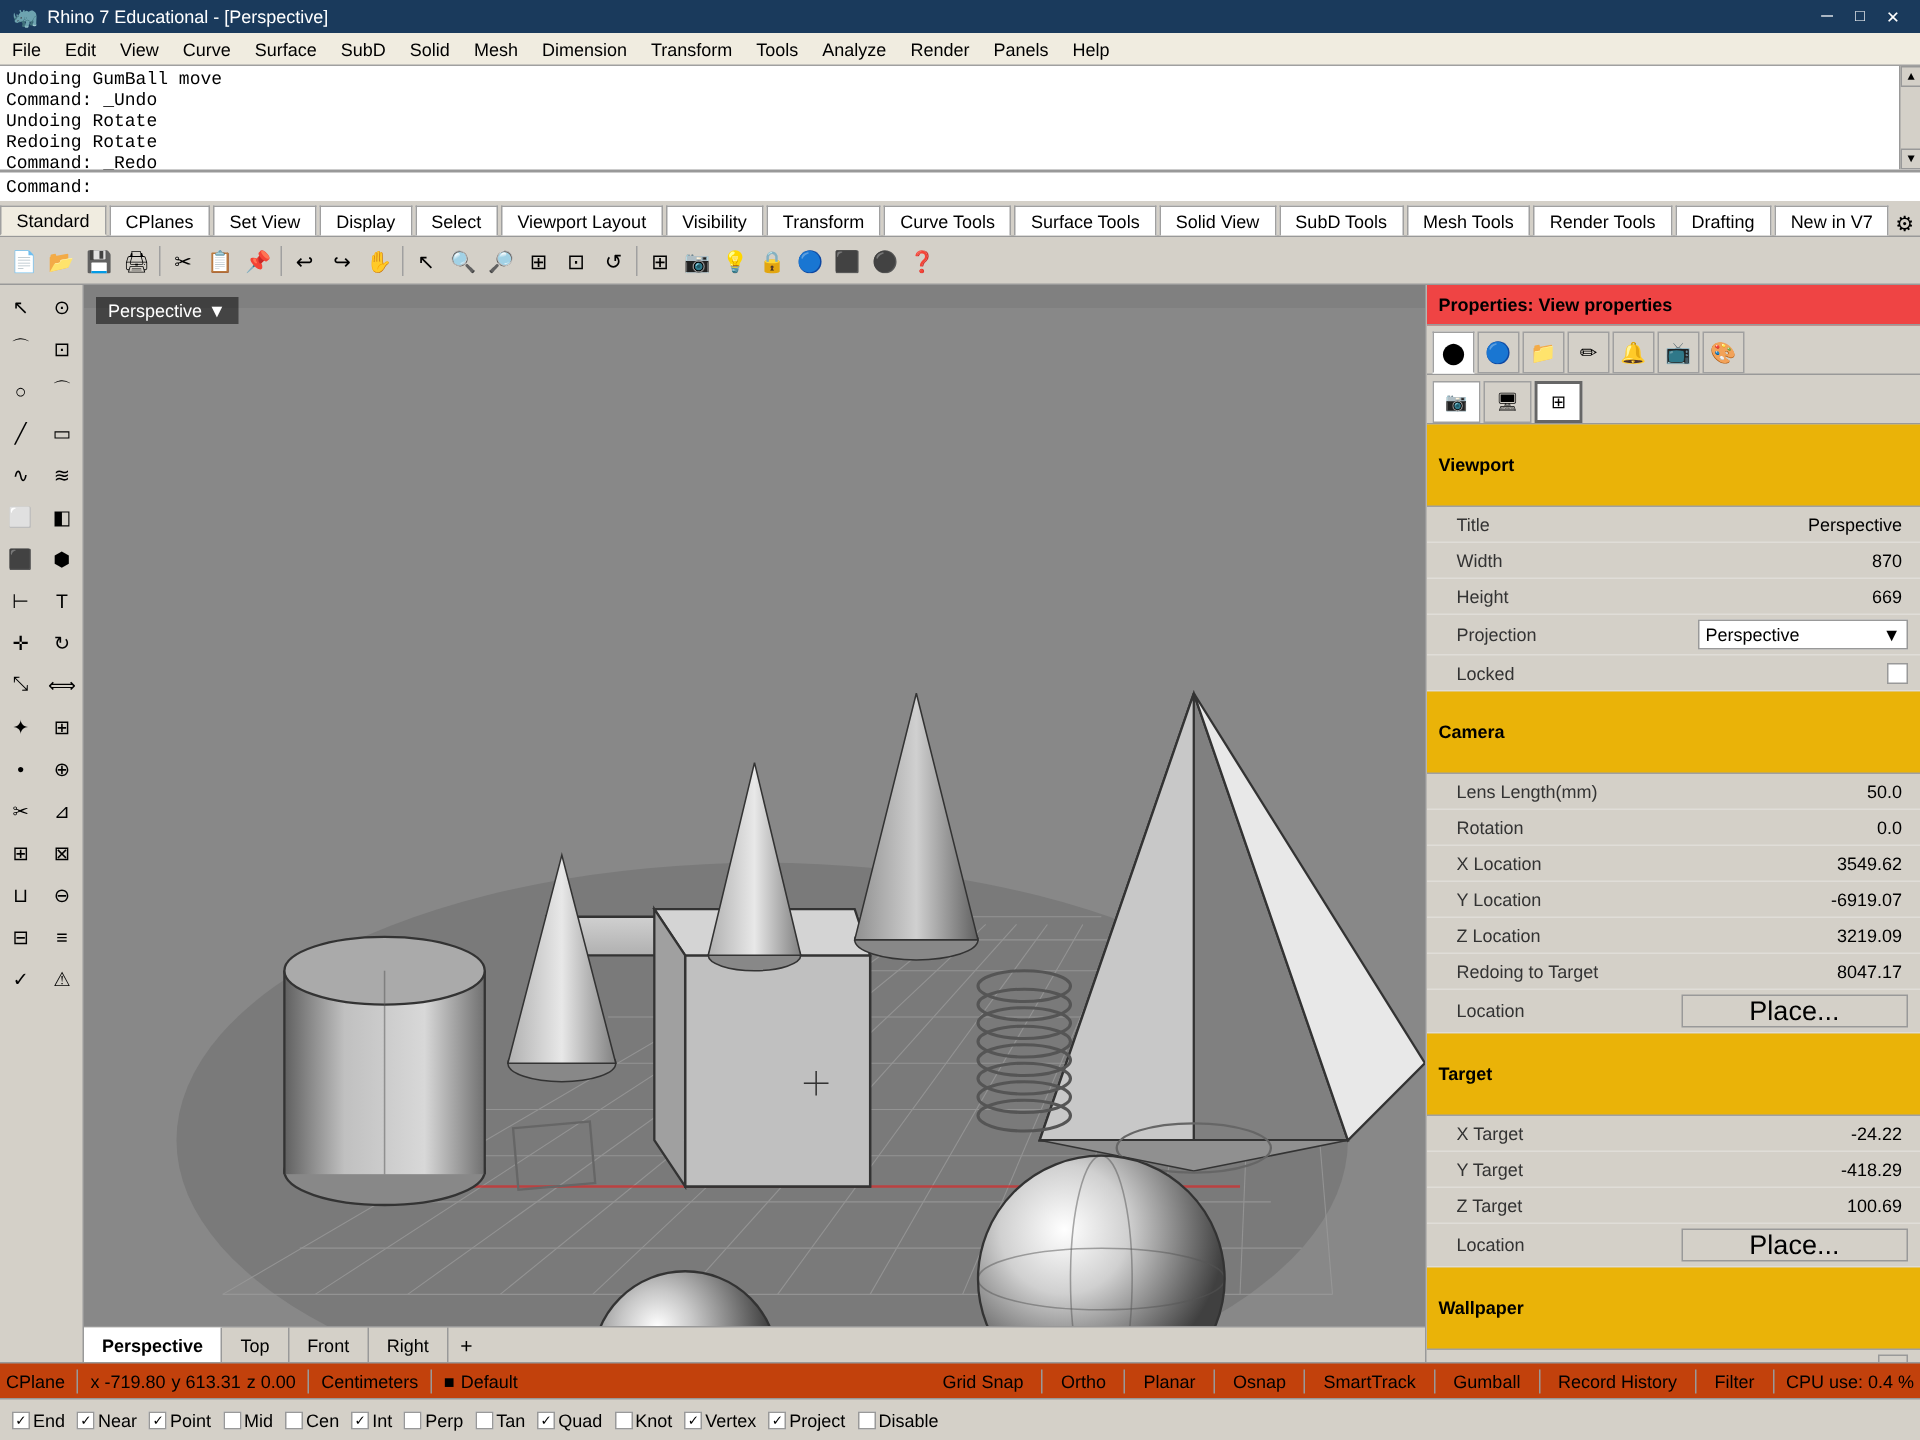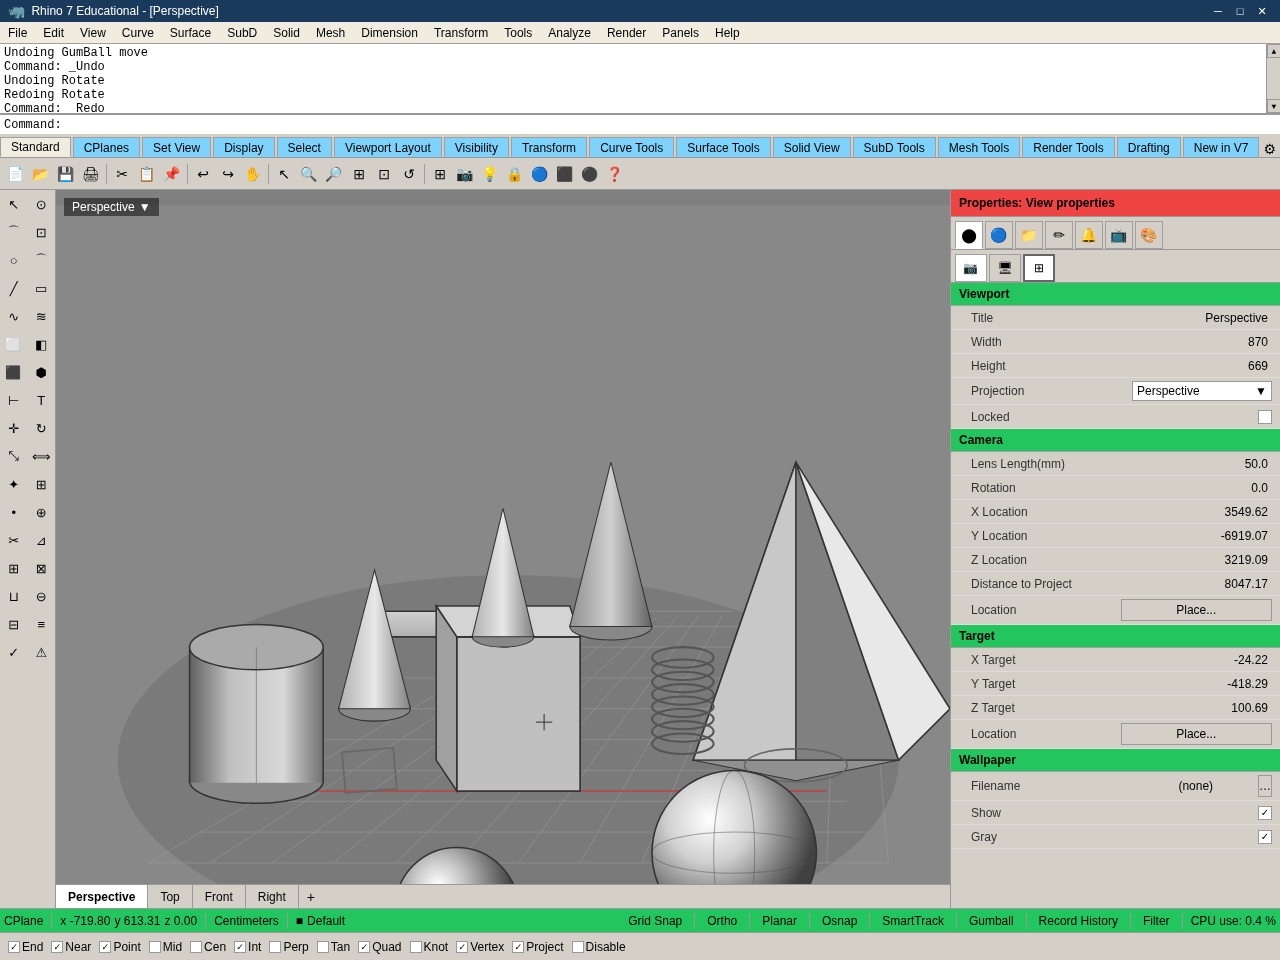--- a/index.html
+++ b/index.html
@@ -14,21 +14,21 @@
     
     #menu-bar { background: #f0ece0; height: 22px; display: flex; align-items: flex-start; border-bottom: 1px solid #a0a0a0; }
     .menu-item { padding: 2px 8px; cursor: pointer; height: 100%; display: flex; align-items: center; font-size: 12px; }
 
     
     #command-area { background: #fff; height: 70px; border-bottom: 1px solid #999; padding: 2px 4px; font-size: 12px; font-family: 'Courier New', monospace; position: relative; overflow: hidden; }
     #command-input-line { background: #fff; border-top: 1px solid #999; height: 20px; display: flex; align-items: center; padding: 0 4px; font-size: 12px; font-family: 'Courier New', monospace; }
 
     
     #toolbar-tabs { background: #d4d0c8; height: 24px; display: flex; align-items: flex-end; border-bottom: 1px solid #999; }
-    .toolbar-tab { padding: 3px 10px; cursor: pointer; font-size: 12px; border: 1px solid #a0a0a0; border-bottom: none; background: #7dd3fc; margin-right: 2px; height: 20px; display: flex; align-items: center; }
+    .toolbar-tab { padding: 3px 10px; cursor: pointer; font-size: 12px; border: 1px solid #a0a0a0; border-bottom: none; background: #ffffff; margin-right: 2px; height: 20px; display: flex; align-items: center; }
     .toolbar-tab.active { background: #f0ece0; border-bottom: 1px solid #f0ece0; z-index: 1; }
 
     
     #toolbar { background: #d4d0c8; height: 32px; display: flex; align-items: center; padding: 2px 4px; border-bottom: 1px solid #999; gap: 1px; flex-wrap: wrap; overflow: hidden; }
     .tb-btn { width: 24px; height: 24px; border: 1px solid transparent; background: transparent; cursor: pointer; display: flex; align-items: center; justify-content: center; font-size: 14px; }
     .tb-separator { width: 1px; height: 20px; background: #a0a0a0; margin: 0 2px; }
 
     
     #main-area { display: flex; height: calc(960px - 22px - 22px - 70px - 24px - 32px - 28px - 24px); }
 
@@ -53,27 +53,27 @@
     #panel-tabs { display: flex; padding: 4px 4px 0; gap: 2px; border-bottom: 1px solid #999; }
     .panel-tab-icon { width: 28px; height: 28px; border: 1px solid #a0a0a0; background: #d4d0c8; cursor: pointer; display: flex; align-items: center; justify-content: center; font-size: 14px; }
     .panel-tab-icon.active { background: #fff; border-bottom: 1px solid #fff; }
 
     #panel-sub-tabs { display: flex; padding: 4px 4px 0; gap: 2px; border-bottom: 1px solid #999; }
     .panel-sub-tab { width: 32px; height: 28px; border: 1px solid #a0a0a0; background: #d4d0c8; cursor: pointer; display: flex; align-items: center; justify-content: center; font-size: 12px; }
     .panel-sub-tab.active { background: #fff; }
 
     
     .prop-section { margin: 0; }
-    .prop-section-header { background: #22c55e; padding: 4px 8px; font-weight: bold; font-size: 12px; cursor: pointer; border-bottom: 1px solid #a0a0a0; }
+    .prop-section-header { background: #eab308; padding: 20px 8px; font-weight: bold; font-size: 12px; cursor: pointer; border-bottom: 1px solid #a0a0a0; }
     .prop-row { display: flex; align-items: center; padding: 3px 8px 3px 20px; border-bottom: 1px solid #e0ddd8; min-height: 24px; }
     .prop-label { flex: 1; font-size: 12px; color: #333; }
     .prop-value { flex: 1; font-size: 12px; text-align: right; padding-right: 4px; }
     .prop-dropdown { flex: 1; display: flex; align-items: center; justify-content: space-between; background: #fff; border: 1px solid #999; height: 20px; padding: 0 4px; cursor: pointer; }
     .prop-checkbox { width: 14px; height: 14px; border: 1px solid #999; background: #fff; display: flex; align-items: center; justify-content: center; font-size: 10px; }
-    .prop-button { flex: 1; height: 22px; background: #d4d0c8; border: 1px solid #999; cursor: pointer; font-size: 12px; }
+    .prop-button { flex: 1; height: 22px; background: #d4d0c8; border: 1px solid #999; cursor: pointer; font-size: 18px; }
 
     
     #status-bar { background: #d4d0c8; height: 24px; display: flex; align-items: center; border-top: 1px solid #999; font-size: 12px; padding: 0 4px; gap: 8px; }
     .status-sep { width: 1px; height: 16px; background: #999; margin: 0 4px; }
 
     
     #snap-bar { background: #d4d0c8; height: 28px; display: flex; align-items: center; border-top: 1px solid #999; font-size: 12px; padding: 0 4px; gap: 2px; }
     .snap-item { display: flex; align-items: center; gap: 2px; padding: 0 4px; cursor: pointer; }
     .snap-cb { width: 12px; height: 12px; border: 1px solid #999; background: #fff; font-size: 9px; display: flex; align-items: center; justify-content: center; }
 
@@ -513,21 +513,21 @@
       </div>
       <div class="prop-row">
         <span class="prop-label">Y Location</span>
         <span class="prop-value">-6919.07</span>
       </div>
       <div class="prop-row">
         <span class="prop-label">Z Location</span>
         <span class="prop-value">3219.09</span>
       </div>
       <div class="prop-row">
-        <span class="prop-label">Distance to Project</span>
+        <span class="prop-label">Redoing to Target</span>
         <span class="prop-value">8047.17</span>
       </div>
       <div class="prop-row">
         <span class="prop-label">Location</span>
         <button class="prop-button">Place...</button>
       </div>
     </div>
 
     <div class="prop-section">
       <div class="prop-section-header">Target</div>
@@ -561,21 +561,21 @@
         <div class="prop-checkbox" style="background:#fff; border:1px solid #999; width:14px; height:14px; display:flex; align-items:center; justify-content:center;">✓</div>
       </div>
       <div class="prop-row">
         <span class="prop-label">Gray</span>
         <div class="prop-checkbox" style="background:#fff; border:1px solid #999; width:14px; height:14px; display:flex; align-items:center; justify-content:center;">✓</div>
       </div>
     </div>
   </div>
 </div>
 
-<div id="status-bar" style="background:#22c55e; height:24px; display:flex; align-items:center; border-top:1px solid #999; font-size:12px; padding:0 4px; gap:4px;">
+<div id="status-bar" style="background:#c2410c; height:24px; display:flex; align-items:center; border-top:1px solid #999; font-size:12px; padding:0 4px; gap:4px;">
   <span>CPlane</span>
   <div class="status-sep"></div>
   <span>x -719.80</span>
   <span>y 613.31</span>
   <span>z 0.00</span>
   <div class="status-sep"></div>
   <span>Centimeters</span>
   <div class="status-sep"></div>
   <span style="color:#000;">■</span>
   <span>Default</span>

